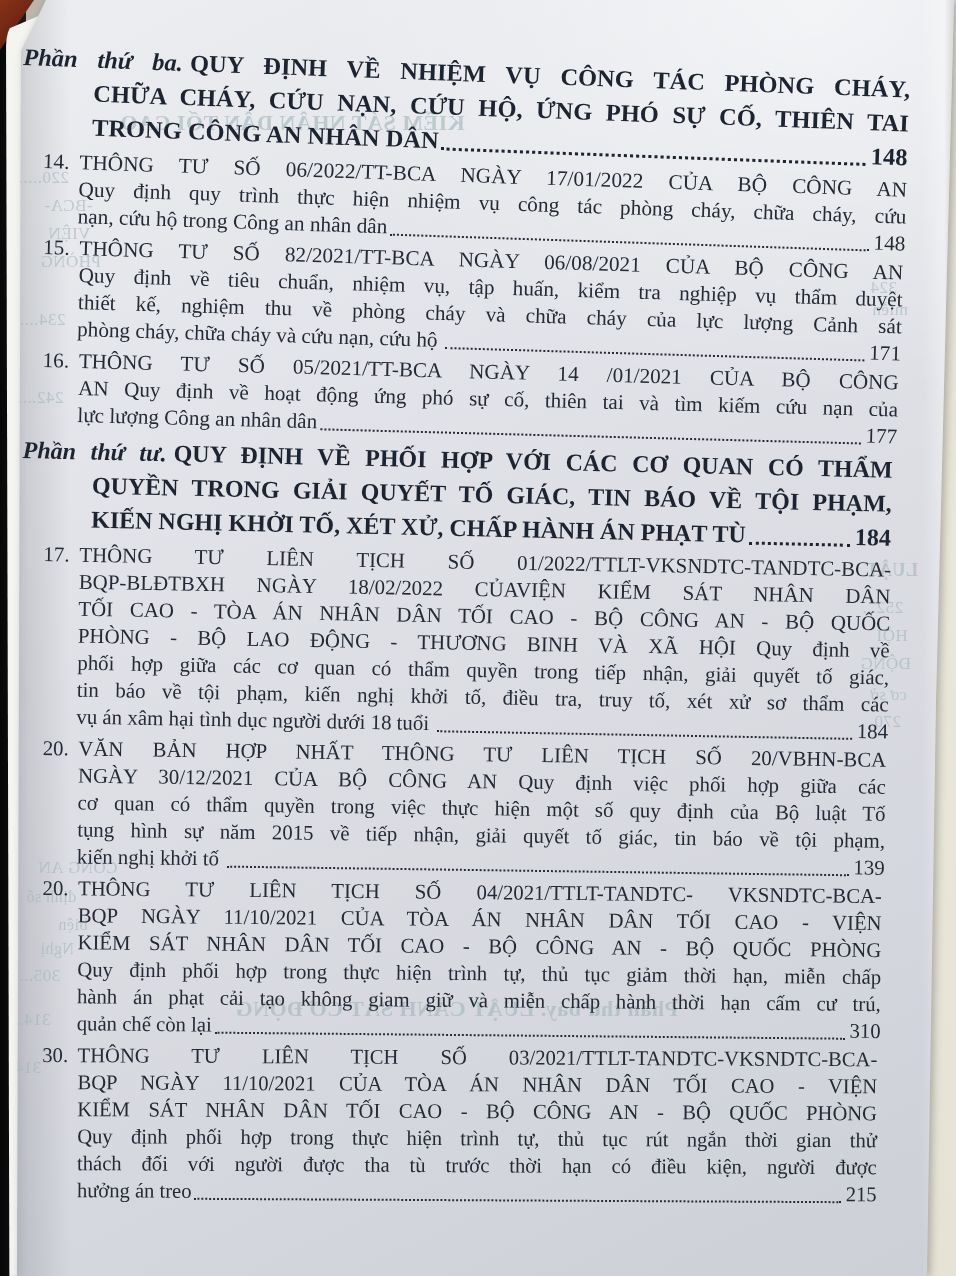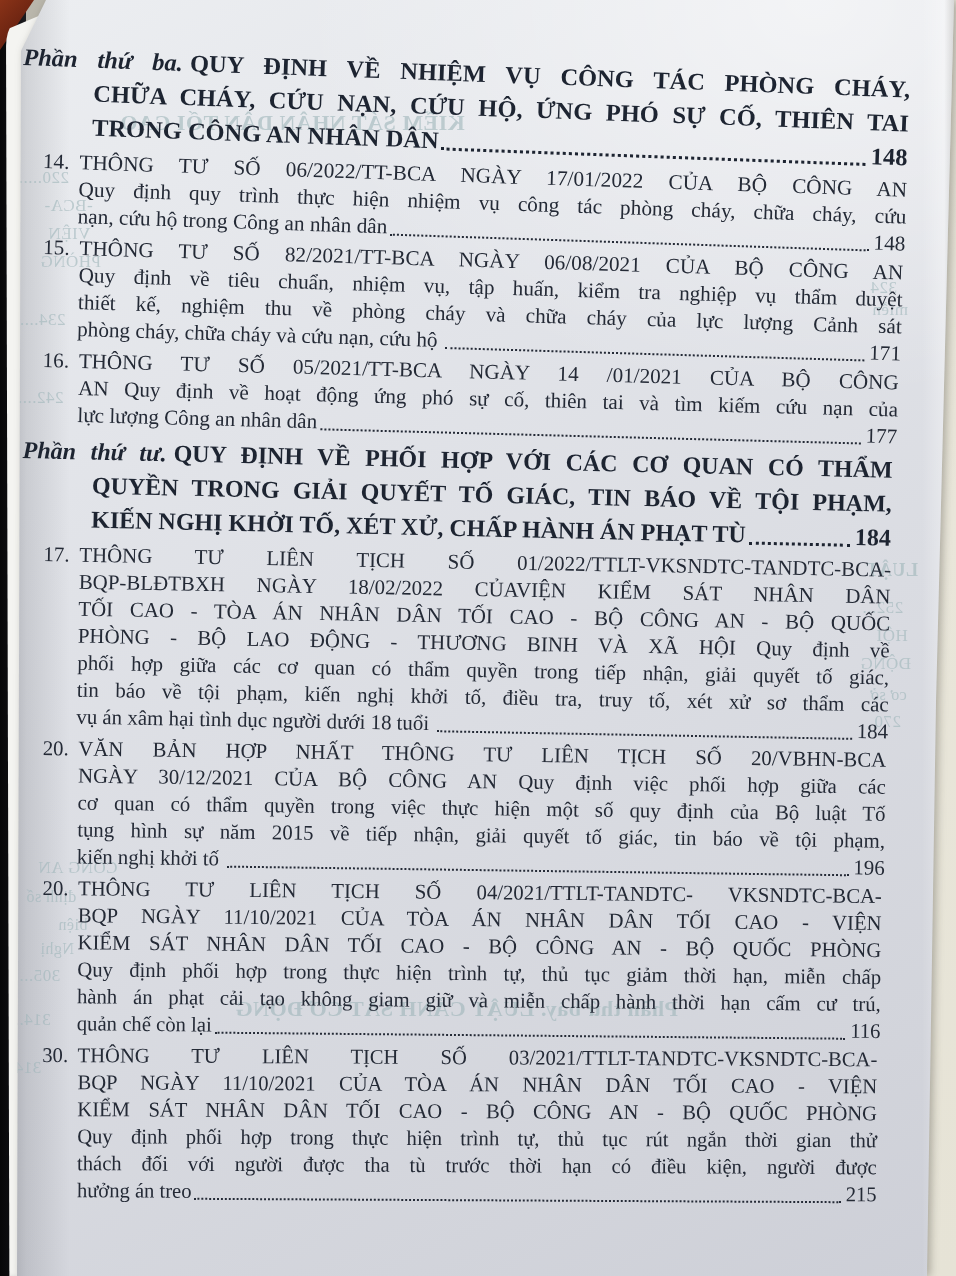--- a/index.html
+++ b/index.html
@@ -159,34 +159,34 @@
           </div>
           <div class="sec entry" style="transform: rotate(0.8deg) scaleX(0.99);">
             <span class="num">20.</span>
             <div class="line just">VĂN BẢN HỢP NHẤT THÔNG TƯ LIÊN TỊCH SỐ 20/VBHN-BCA</div>
             <div class="line just">NGÀY 30/12/2021 CỦA BỘ CÔNG AN Quy định việc phối hợp giữa các</div>
             <div class="line just">cơ quan có thẩm quyền trong việc thực hiện một số quy định của Bộ luật Tố</div>
             <div class="line just">tụng hình sự năm 2015 về tiếp nhận, giải quyết tố giác, tin báo về tội phạm,</div>
             <div class="line lastline">
               <span class="t">kiến nghị khởi tố </span>
               <span class="dots"></span>
-              <span class="pg">196</span>
+              <span class="pg">139</span>
             </div>
           </div>
           <div class="sec entry" style="transform: rotate(0.55deg) scaleX(0.985);">
             <span class="num">20.</span>
             <div class="line just">THÔNG TƯ LIÊN TỊCH SỐ 04/2021/TTLT-TANDTC- VKSNDTC-BCA-</div>
             <div class="line just">BQP NGÀY 11/10/2021 CỦA TÒA ÁN NHÂN DÂN TỐI CAO - VIỆN</div>
             <div class="line just">KIỂM SÁT NHÂN DÂN TỐI CAO - BỘ CÔNG AN - BỘ QUỐC PHÒNG</div>
             <div class="line just">Quy định phối hợp trong thực hiện trình tự, thủ tục giảm thời hạn, miễn chấp</div>
             <div class="line just">hành án phạt cải tạo không giam giữ và miễn chấp hành thời hạn cấm cư trú,</div>
             <div class="line lastline">
               <span class="t">quản chế còn lại</span>
               <span class="dots"></span>
-              <span class="pg">116</span>
+              <span class="pg">310</span>
             </div>
           </div>
           <div class="sec entry" style="transform: rotate(0.3deg) scaleX(0.98);">
             <span class="num">30.</span>
             <div class="line just">THÔNG TƯ LIÊN TỊCH SỐ 03/2021/TTLT-TANDTC-VKSNDTC-BCA-</div>
             <div class="line just">BQP NGÀY 11/10/2021 CỦA TÒA ÁN NHÂN DÂN TỐI CAO - VIỆN</div>
             <div class="line just">KIỂM SÁT NHÂN DÂN TỐI CAO - BỘ CÔNG AN - BỘ QUỐC PHÒNG</div>
             <div class="line just">Quy định phối hợp trong thực hiện trình tự, thủ tục rút ngắn thời gian thử</div>
             <div class="line just">thách đối với người được tha tù trước thời hạn có điều kiện, người được</div>
             <div class="line lastline">

